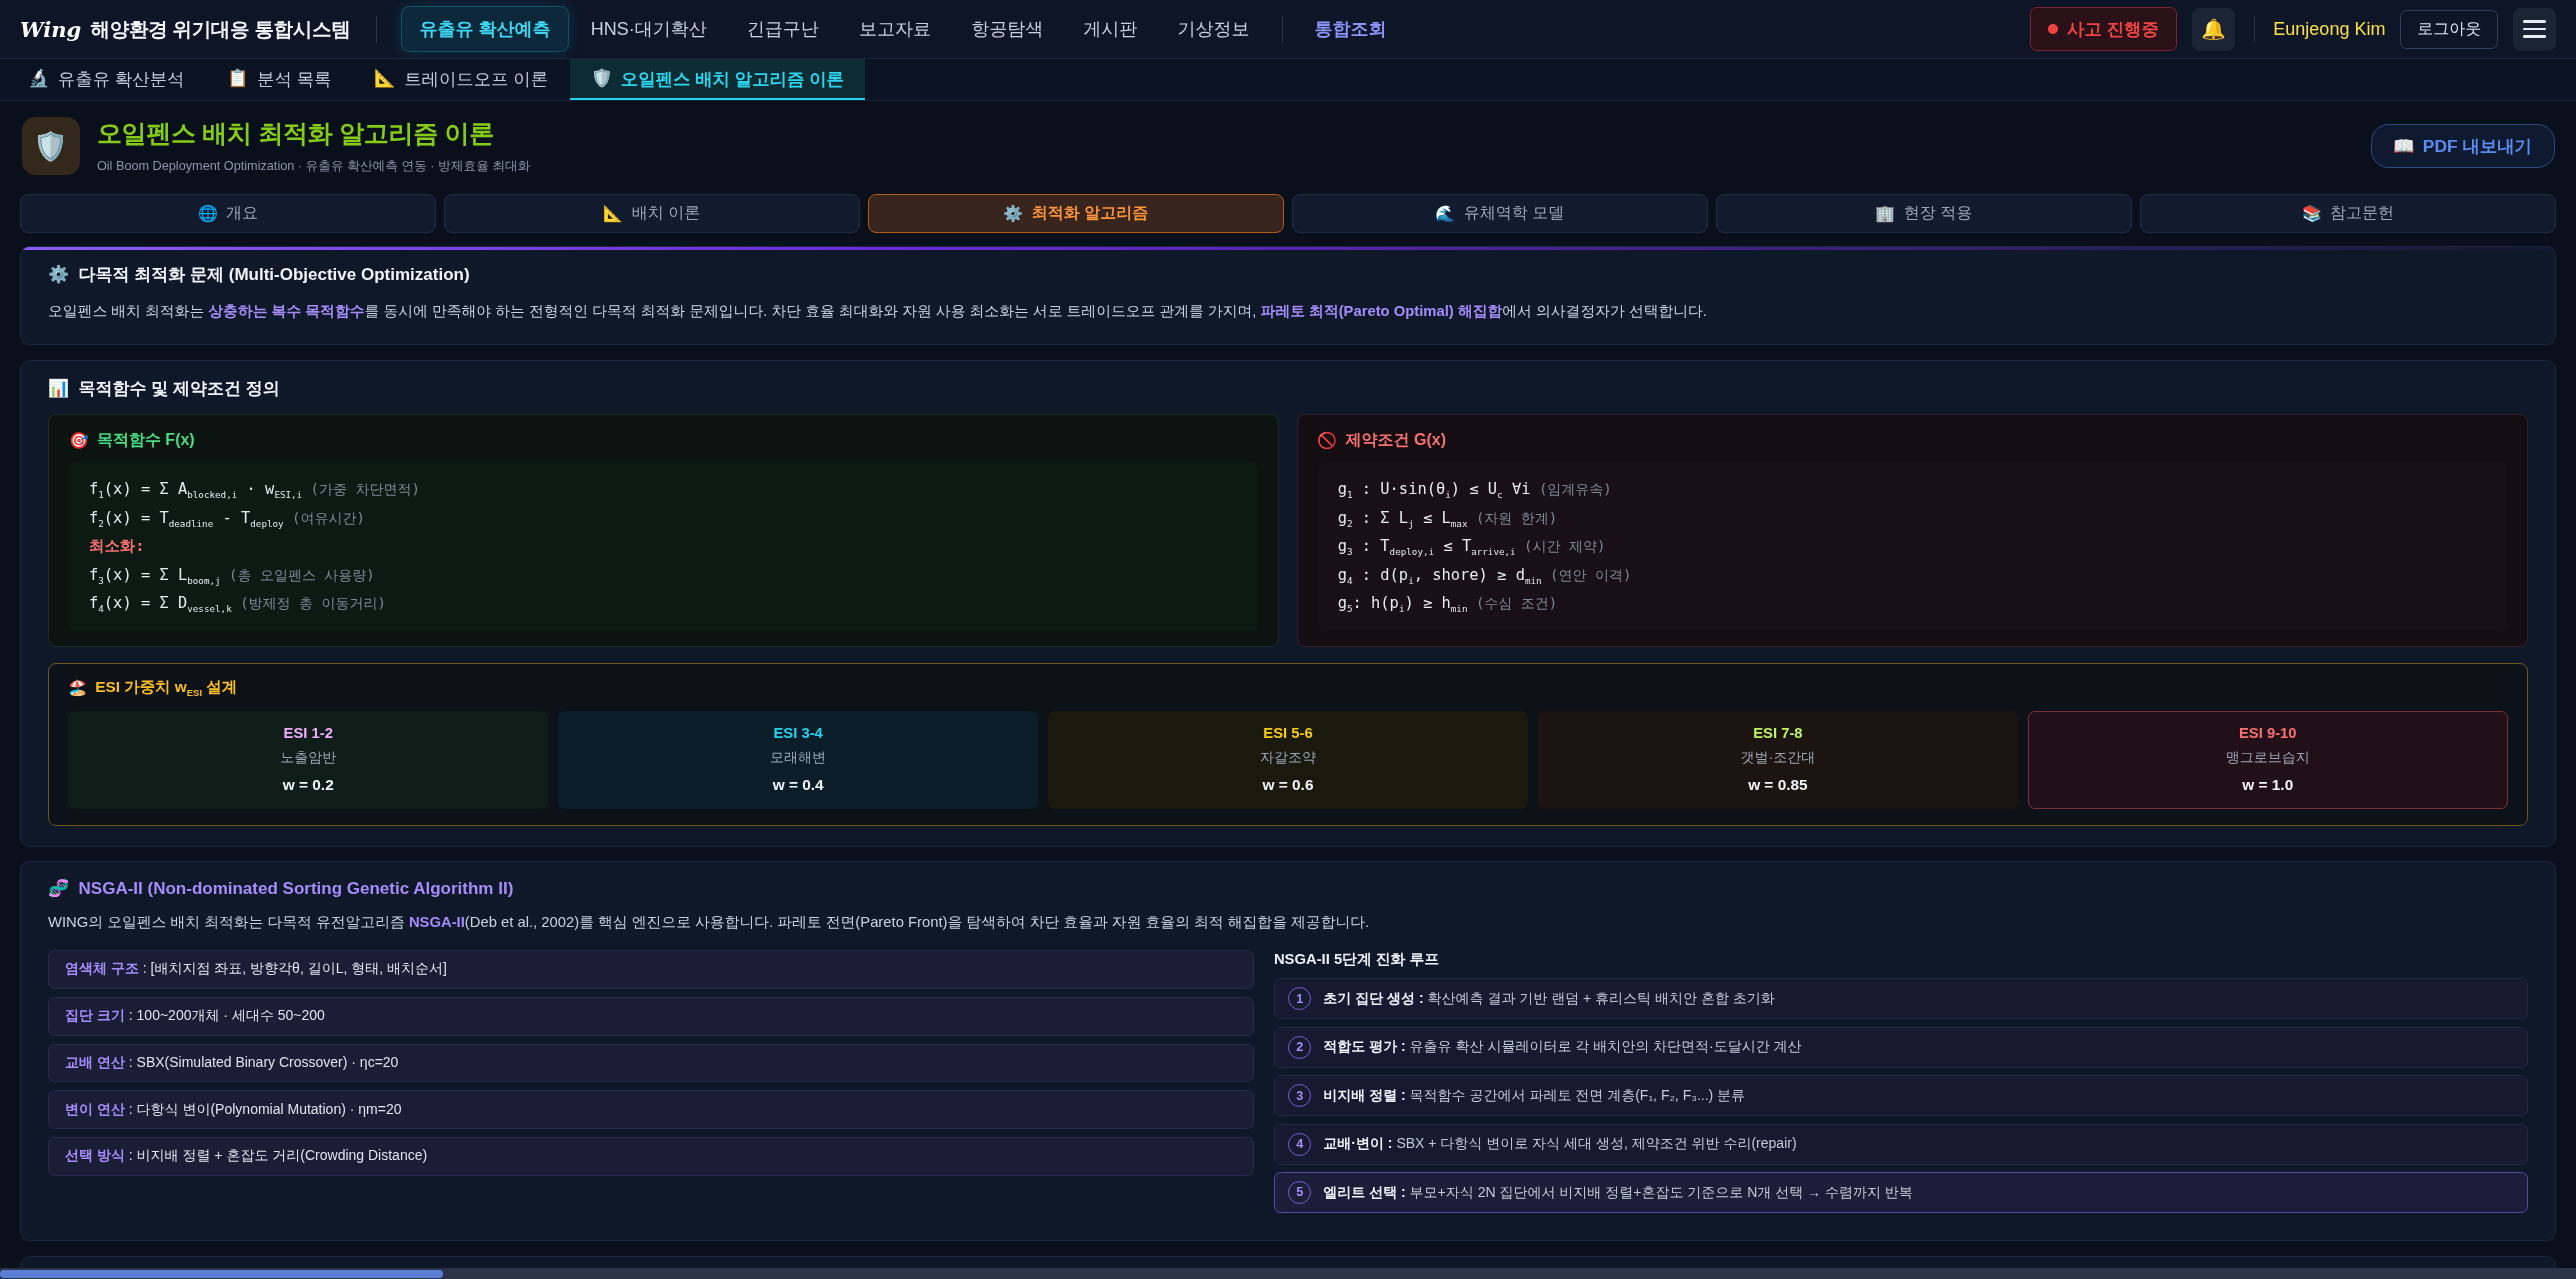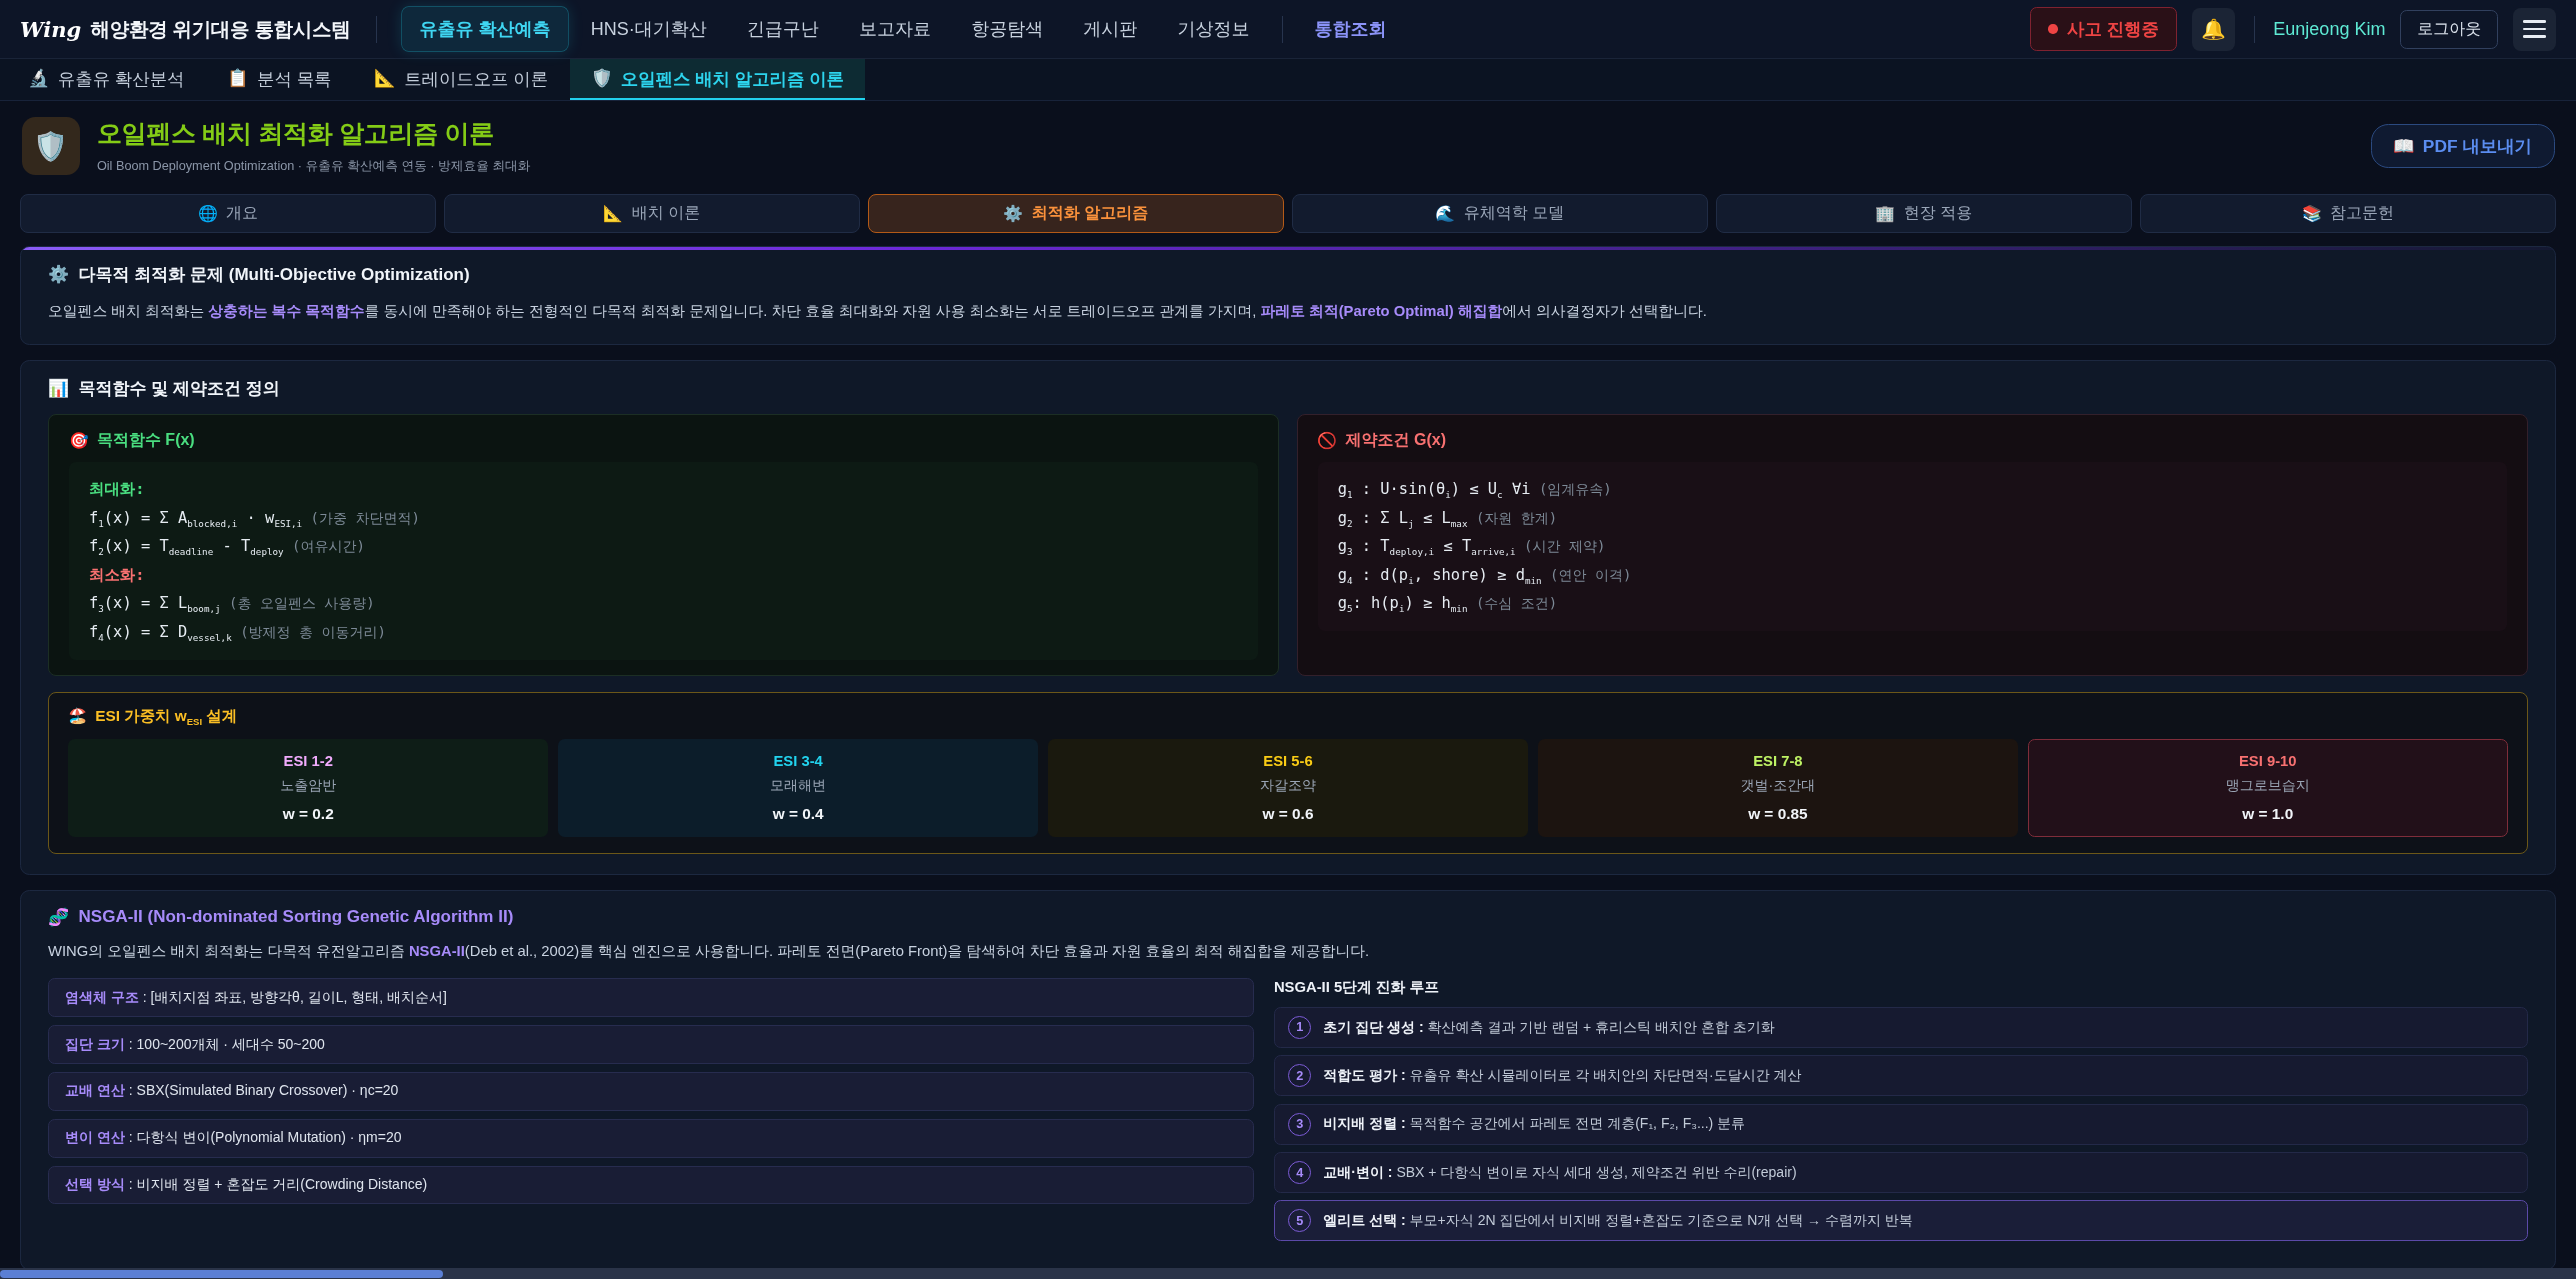--- a/index.html
+++ b/index.html
@@ -13,21 +13,21 @@
   .logo-title { font-size:19.5px; font-weight:bold; color:#f3f6fa; letter-spacing:-0.3px; }
   .v-div { width:0.7px; height:27px; background:#27344e; margin:0 25.5px; }
   .nav-items { display:flex; align-items:center; gap:5.4px; flex:1; }
   .nav-item { font-size:18px; color:#c9d3e0; padding:10px 17.4px; border-radius:6.7px; cursor:pointer; white-space:nowrap; }
   .nav-item.active { color:#3fd6f2; background:rgba(34,211,238,0.10); box-shadow:0 0 0 0.7px rgba(34,211,238,0.35), 0 0 14.8px rgba(34,211,238,0.18); font-weight:bold; }
   .nav-item.accent { color:#8b93f8; font-weight:bold; }
   .nav-right { display:flex; align-items:center; gap:14.8px; }
   .incident-badge { display:flex; align-items:center; gap:9.4px; border:0.7px solid #7f2230; background:#2a1017; color:#ef4444; border-radius:6.7px; padding:8.7px 17.4px; font-size:17.4px; font-weight:bold; }
   .incident-dot { width:9.4px; height:9.4px; border-radius:50%; background:#ef4444; }
   .icon-btn { width:43px; height:43px; border-radius:8px; background:#1b2435; display:flex; align-items:center; justify-content:center; font-size:20px; cursor:pointer; }
-  .user-name { font-size:18px; color:#5eead4; }
+  .user-name { font-size:18px; color:#fde047; }
   .logout-btn { border:0.7px solid #31405e; border-radius:6.7px; padding:8px 16px; font-size:16px; color:#dbe2ec; background:transparent; cursor:pointer; }
   .burger { display:flex; flex-direction:column; gap:4.7px; }
   .burger span { display:block; width:23px; height:2.7px; border-radius:1.3px; background:#e8edf4; }
 
   
   .tabbar { height:42px; background:#0b1322; border-bottom:0.7px solid #18233a; display:flex; align-items:stretch; padding:0 6.7px; }
   .tab { display:flex; align-items:center; gap:8px; padding:0 21.5px; font-size:17.4px; color:#c4cedb; cursor:pointer; border-bottom:2.7px solid transparent; }
   .tab .t-icon { font-size:17.4px; }
   .tab.active { background:#0d2b33; color:#2dd4ed; font-weight:bold; border-bottom-color:#22d3ee; }
 
@@ -217,21 +217,20 @@
       <span class="c-icon">📊</span>
       <span>목적함수 및 제약조건 정의</span>
     </div>
     <div class="two-col">
       <div class="fn-card obj">
         <div class="fn-title obj-t">
           <span>🎯</span>
           <span>목적함수 F(x)</span>
         </div>
         <div class="code-block" id="obj-code">
-            <div class="code-line"><span class="lab-green">최대화:</span></div>
             <div class="code-line">f<sub>1</sub>(x) = Σ A<sub>blocked,i</sub> · w<sub>ESI,i</sub><span class="code-note"> (가중 차단면적)</span></div>
             <div class="code-line">f<sub>2</sub>(x) = T<sub>deadline</sub> - T<sub>deploy</sub><span class="code-note"> (여유시간)</span></div>
             <div class="code-line"><span class="lab-red">최소화:</span></div>
             <div class="code-line">f<sub>3</sub>(x) = Σ L<sub>boom,j</sub><span class="code-note"> (총 오일펜스 사용량)</span></div>
             <div class="code-line">f<sub>4</sub>(x) = Σ D<sub>vessel,k</sub><span class="code-note"> (방제정 총 이동거리)</span></div>
           </div>
       </div>
       <div class="fn-card con">
         <div class="fn-title con-t">
           <span>🚫</span>

